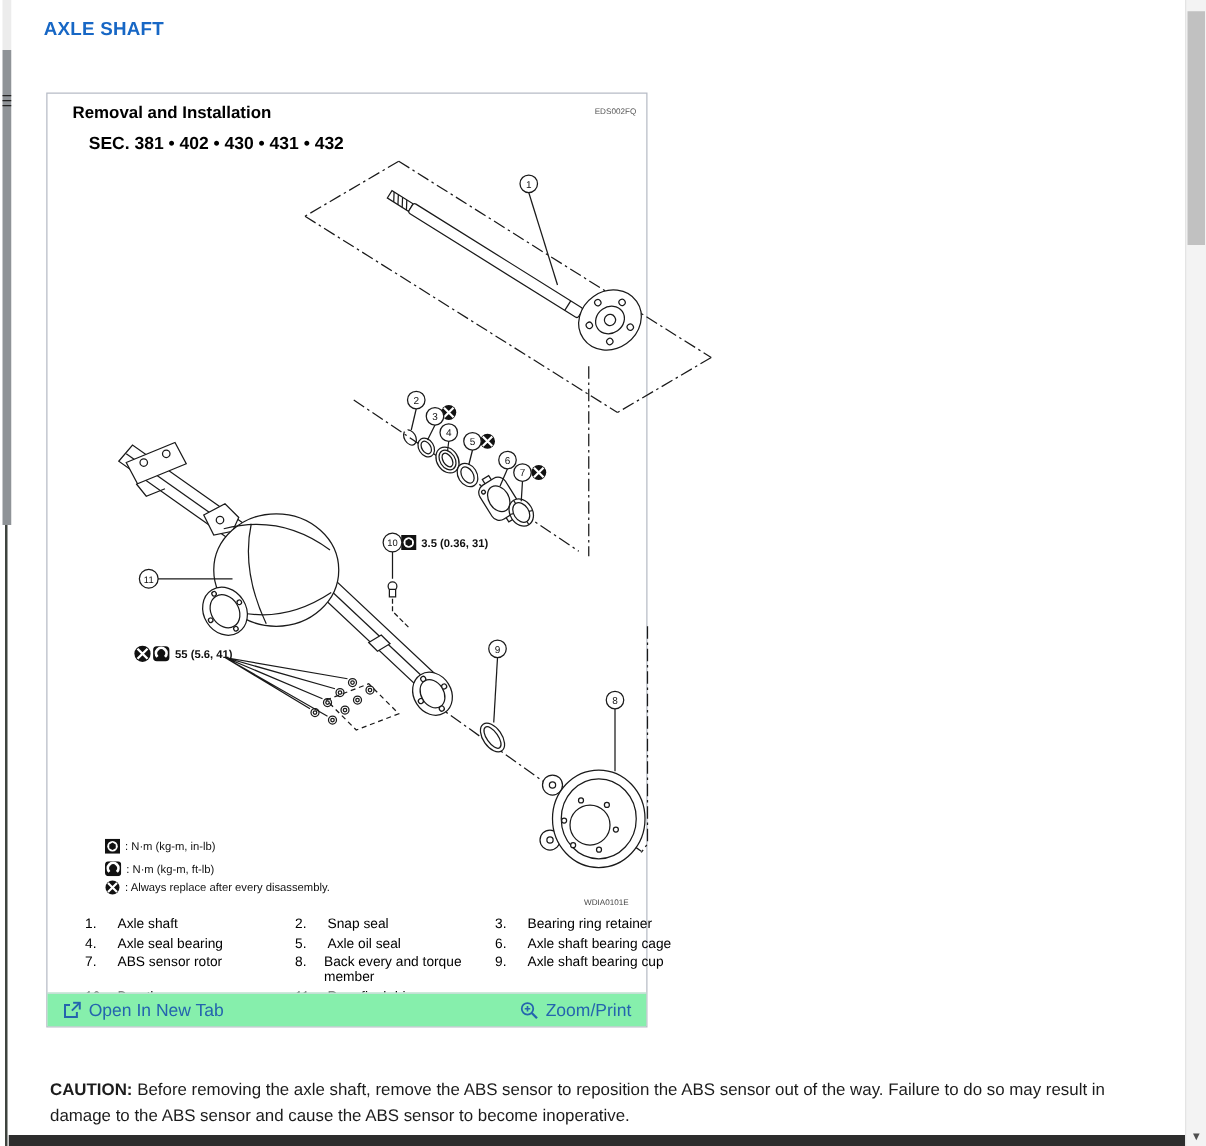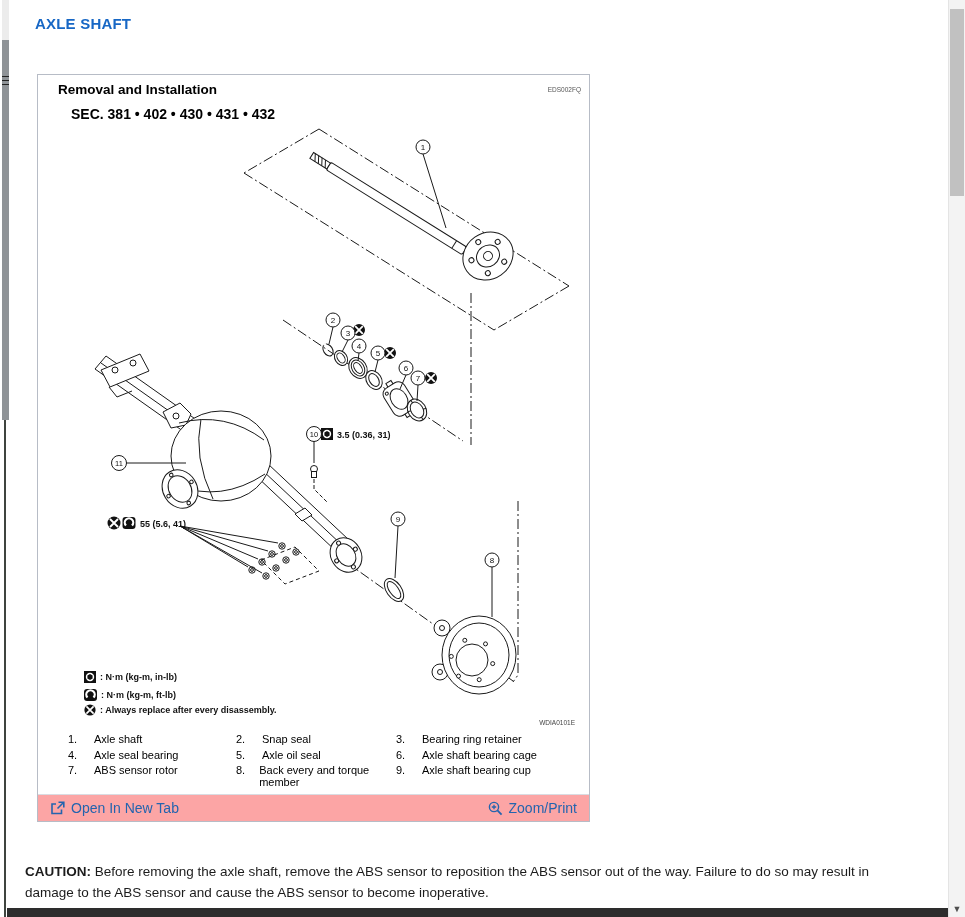--- a/index.html
+++ b/index.html
@@ -9,45 +9,45 @@
   
   .rail      { position:absolute; left:0; top:0; width:10px; height:917px; background:#fff; }
   .rail-top  { position:absolute; left:2px; top:0; width:7px; height:40px; background:#ececec; }
   .rail-mid  { position:absolute; left:2px; top:40px; width:7px; height:380px; background:#8f9397; }
   .rail-handle { position:absolute; left:2px; top:73px; width:7px; height:14px; cursor:col-resize; }
   .rail-handle i { display:block; height:1px; background:#222; margin:3px 0; }
   .rail-line { position:absolute; left:4px; top:420px; width:2px; height:497px; background:#3f443f; }
 
   .heading { position:absolute; left:35px; top:15px; font-size:15px; font-weight:bold; color:#1767c5; letter-spacing:.2px; }
 
-  .figure-panel { position:absolute; left:37px; top:74px; width:553px; height:748px; border:1px solid #b7bcc6; background:#fff; }
+  .figure-panel { position:absolute; left:37px; top:74px; width:481px; height:748px; border:1px solid #b7bcc6; background:#fff; }
   .fig-title { position:absolute; left:20px; top:7px; font-size:13.5px; font-weight:bold; color:#000; }
   .doc-code  { position:absolute; right:8px; top:11px; font-size:6.5px; color:#555; }
   .sec-line  { position:absolute; left:33px; top:31px; font-size:14px; font-weight:bold; color:#000; }
   svg.diagram { position:absolute; left:5px; top:48px; pointer-events:none; font-family:"Liberation Sans", sans-serif; }
   svg.diagram text { stroke:none; fill:#111; }
 
   .img-code { position:absolute; right:14px; top:644px; font-size:6.5px; color:#444; }
 
-  .legend { position:absolute; left:46px; top:596px; font-size:9px; font-weight:bold; color:#111; }
+  .legend { position:absolute; left:46px; top:596px; font-size:9px; font-weight:normal; color:#111; }
   .legend-row { display:flex; align-items:center; gap:4px; }
   .legend-row.r1 { margin-bottom:6px; }
   .legend-row.r2 { margin-bottom:3px; }
 
   .parts-grid { position:absolute; left:30px; top:658px; width:505px; display:grid;
                 grid-template-columns:168px 160px 177px; row-gap:3.5px; font-size:11px; color:#000; }
   .part-item { display:flex; }
   .part-num  { width:26px; }
 
-  .fig-footer { position:absolute; left:0; bottom:0; width:100%; height:25px; background:#fca5a5;
+  .fig-footer { position:absolute; left:0; bottom:0; width:100%; height:25px; background:#86efac;
                 border-top:1px solid #d9dce2; display:flex; align-items:center; justify-content:space-between; padding:13px 12px; }
   .fig-link { display:flex; align-items:center; gap:6px; color:#2464ae; font-size:14px; cursor:pointer; }
   .fig-link svg { display:block; }
 
-  .caution { position:absolute; left:25px; top:861px; width:895px; font-size:13.5px; line-height:21px; color:#1c1c1c; }
+  .caution { position:absolute; left:40px; top:861px; width:895px; font-size:13.5px; line-height:21px; color:#1c1c1c; }
 
   .bottom-strip { position:absolute; left:7px; top:908px; width:941px; height:9px; background:#2d2d2d; }
 
   .scrollbar { position:absolute; right:0; top:0; width:17px; height:917px; background:#f3f3f3; border-left:1px solid #e4e4e4; }
   .scroll-thumb { position:absolute; left:1px; top:9px; width:14px; height:187px; background:#c1c1c1; }
   .scroll-arrow { position:absolute; left:0; bottom:3px; width:16px; text-align:center; font-size:9px; color:#4f4f4f; cursor:pointer; }
 </style>
 </head>
 <body>
 

